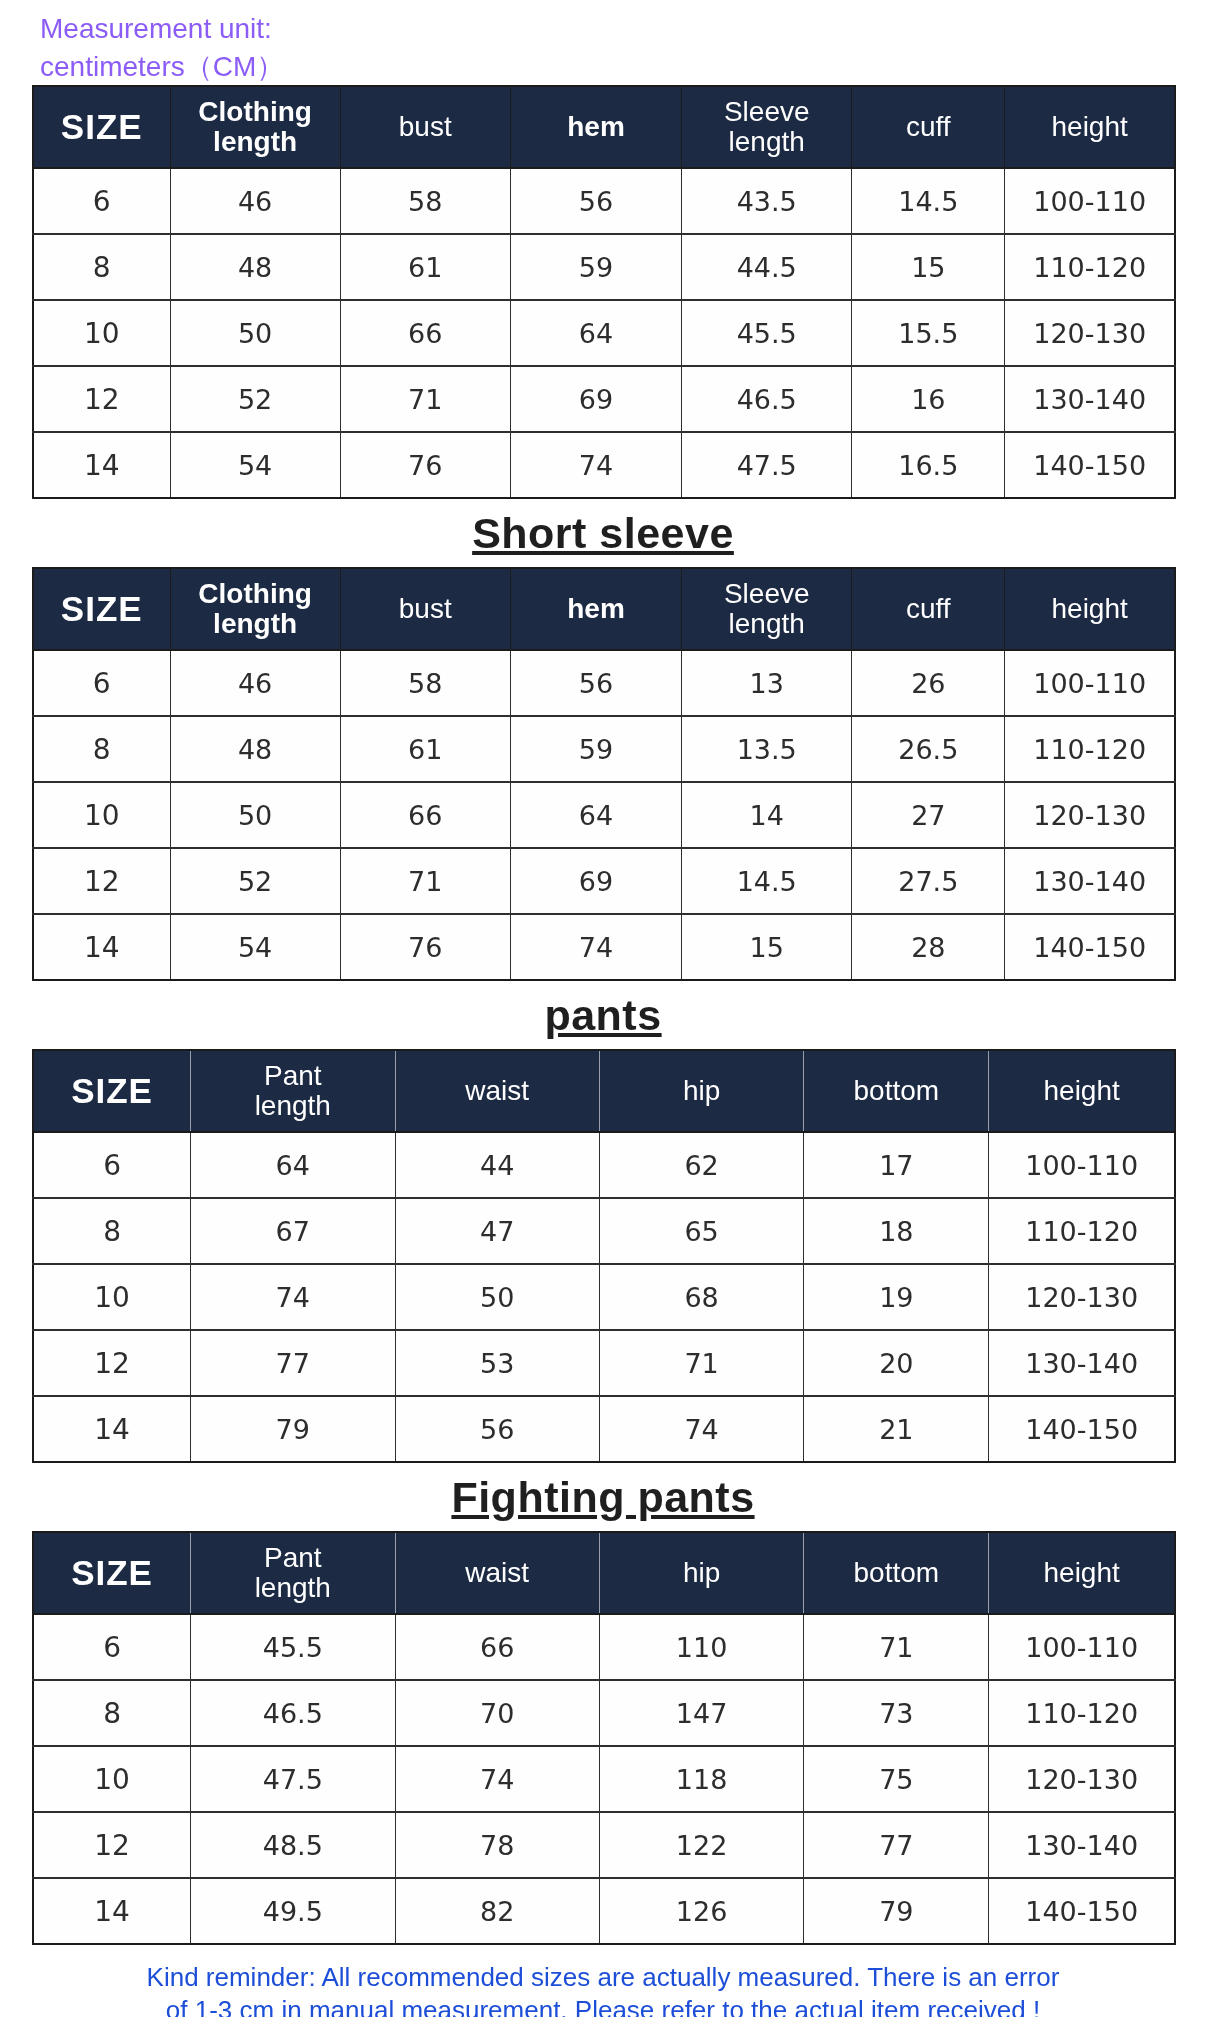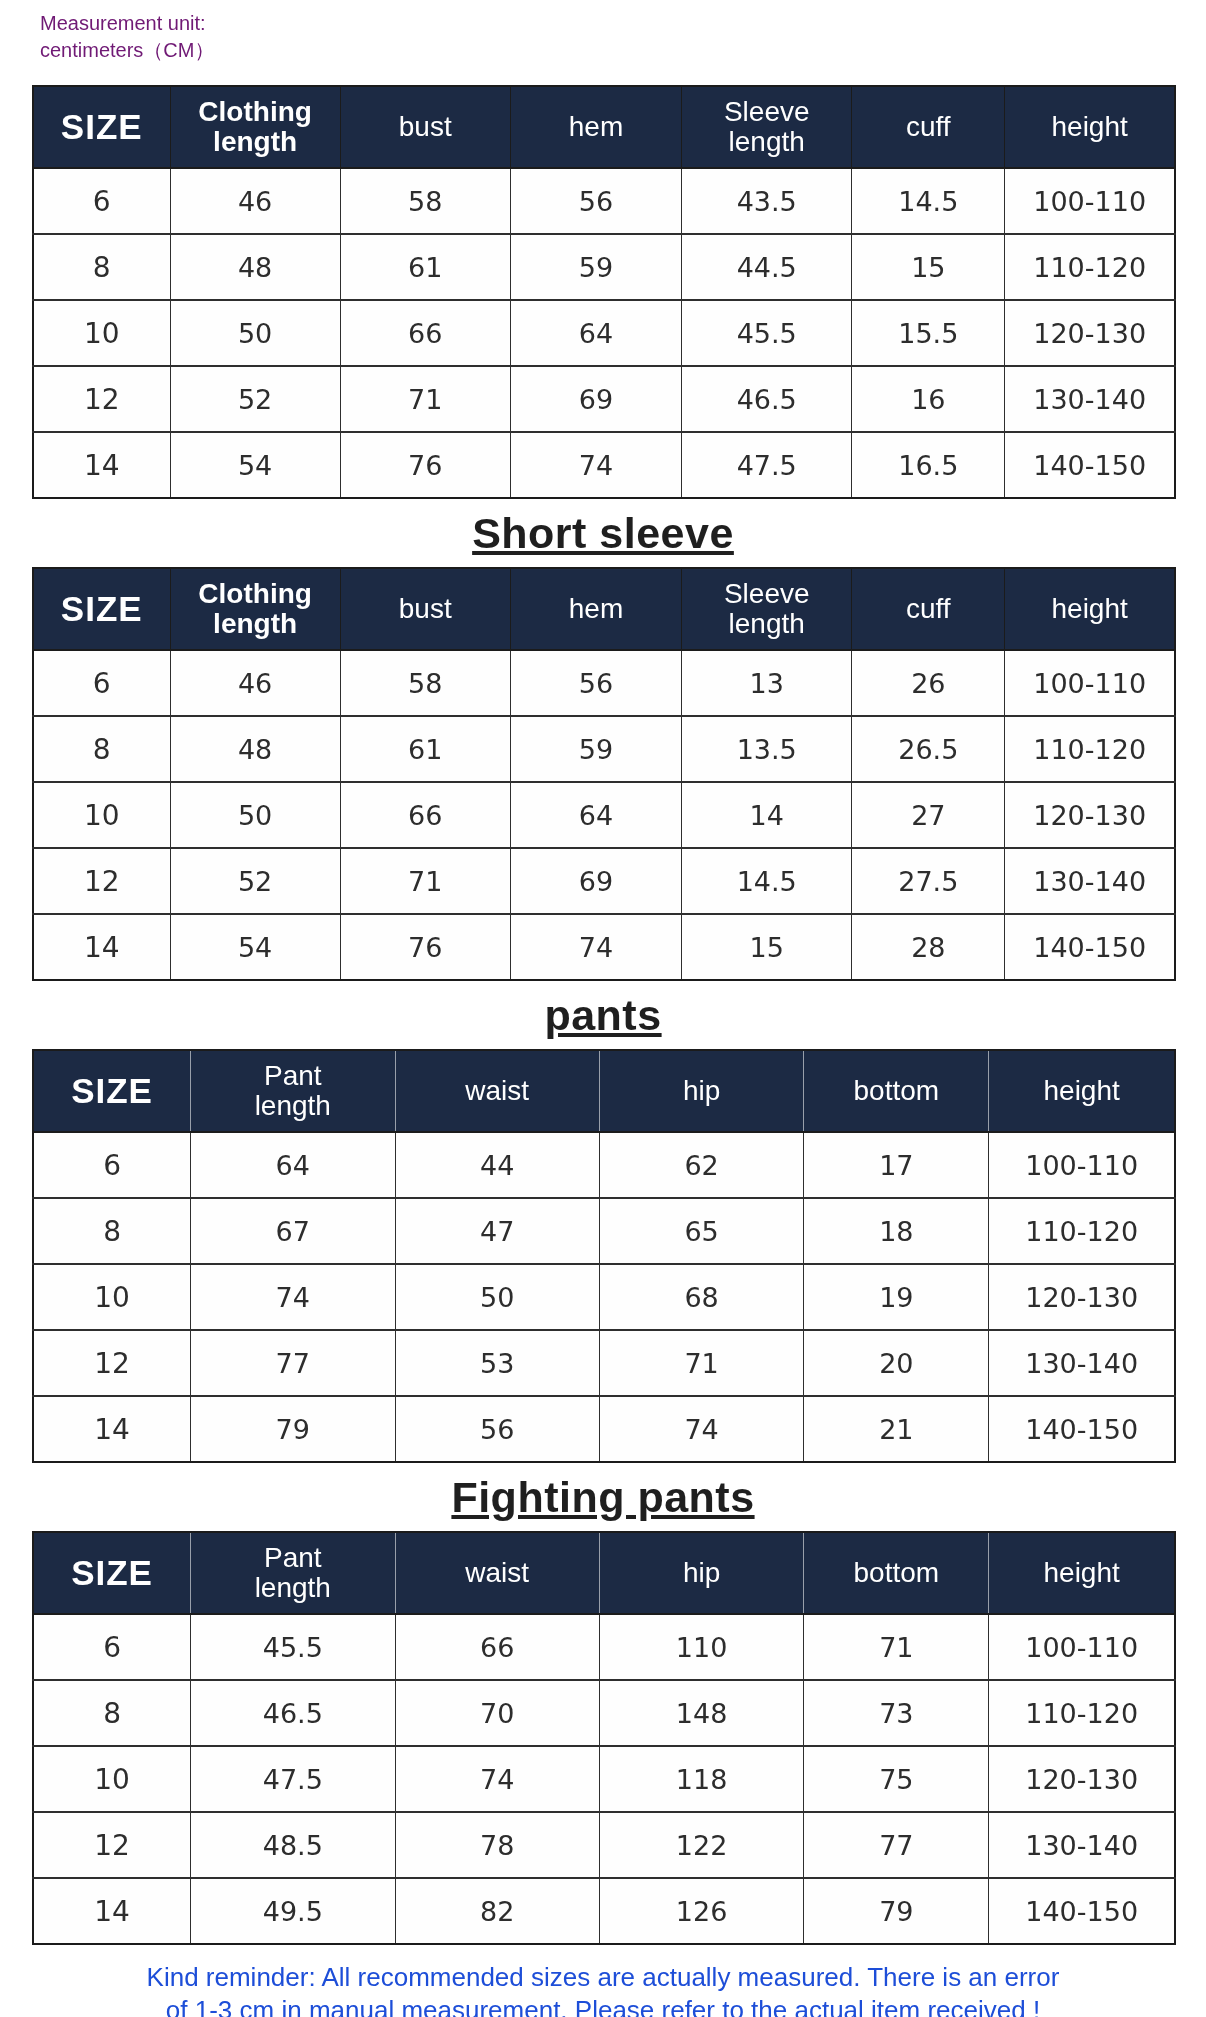--- a/index.html
+++ b/index.html
@@ -6,21 +6,21 @@
   html, body { background: #ffffff; }
   body {
     width: 1206px; height: 2017px;
     font-family: "Liberation Sans", sans-serif;
     color: #222;
     overflow: hidden;
   }
   .top-row { position: relative; height: 85px; }
   .note {
     position: absolute; left: 40px; top: 10px;
-    font-size: 20px; line-height: 1.35; color: #701a75;
+    font-size: 28px; line-height: 1.35; color: #8b5cf6;
     white-space: pre-line;
   }
   .page-title, .section-title {
     text-align: center; font-weight: 700; font-size: 43px;
     color: var(--title, #1f1f1f); letter-spacing: 0.5px;
   }
   .page-title { padding-top: 12px; }
   .section-title {
     height: 68px; display: flex; align-items: center; justify-content: center; text-decoration: underline;
   }
@@ -51,21 +51,21 @@
     text-align: center; vertical-align: middle;
     font-size: 27px; color: var(--cell-text, #2d2d2d);
     font-family: "DejaVu Sans", sans-serif;
     background: #fefefe;
   }
   td:first-child { border-left: none; font-size: 28px; }
   
   .cols7 th:nth-child(1) { width: 12%; }
   .cols7 th:nth-child(2) { width: 14.9%; font-weight: bold; }
   .cols7 th:nth-child(3) { width: 14.9%; margin-left: 13px; }
-  .cols7 th:nth-child(4) { width: 15%; }
+  .cols7 th:nth-child(4) { width: 15%; font-weight: bold; }
   .cols7 th:nth-child(5) { width: 14.9%; }
   .cols7 th:nth-child(6) { width: 13.4%; }
   .cols7 th:nth-child(7) { width: 14.9%; }
   
   .cols6 th:nth-child(1) { width: 13.8%; }
   .cols6 th:nth-child(2) { width: 17.9%; }
   .cols6 th:nth-child(3) { width: 17.9%; }
   .cols6 th:nth-child(4) { width: 17.9%; }
   .cols6 th:nth-child(5) { width: 16.2%; }
   .cols6 th:nth-child(6) { width: 16.3%; }
@@ -286,21 +286,21 @@
         <td>45.5</td>
         <td>66</td>
         <td>110</td>
         <td>71</td>
         <td>100-110</td>
       </tr>
       <tr>
         <td>8</td>
         <td>46.5</td>
         <td>70</td>
-        <td>148</td>
+        <td>147</td>
         <td>73</td>
         <td>110-120</td>
       </tr>
       <tr>
         <td>10</td>
         <td>47.5</td>
         <td>74</td>
         <td>118</td>
         <td>75</td>
         <td>120-130</td>

